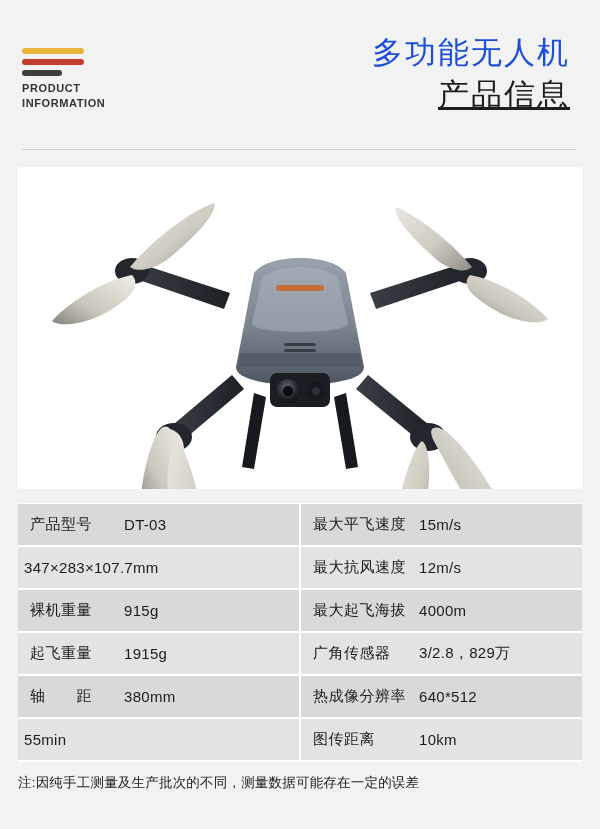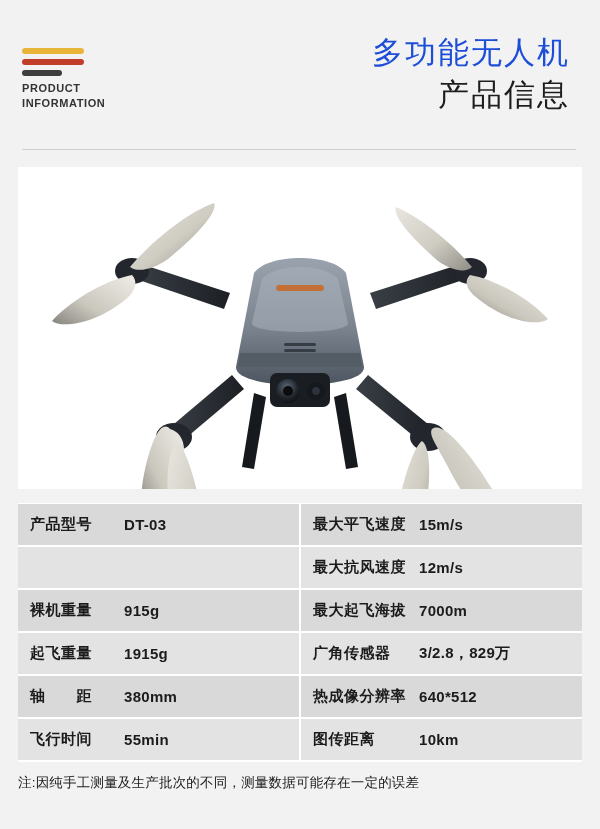--- a/index.html
+++ b/index.html
@@ -66,20 +66,21 @@
     line-height: 1.25;
     font-weight: normal;
   }
   .title-sub {
     font-size: 31px;
     color: #1d1d1d;
     letter-spacing: 2px;
     line-height: 1.3;
     font-weight: normal;
     margin-top: 2px;
+    text-decoration: underline;
   }
   .header-rule {
     position: absolute;
     left: 22px;
     right: 24px;
     bottom: 0;
     height: 1px;
     background: #cfcfcf;
   }
 
@@ -99,21 +100,20 @@
   
   .spec-table {
     margin: 14px 18px 0 18px;
     border-top: 1px solid #ffffff;
   }
   .spec-row {
     display: flex;
     height: 41px;
     align-items: stretch;
     border-bottom: 2px solid #ffffff;
-    font-weight: bold;
   }
   .cell {
     display: flex;
     align-items: center;
     font-size: 15px;
     color: #1b1b1b;
     box-sizing: border-box;
   }
   .lbl {
     width: 104px;
@@ -252,35 +252,36 @@
         <div class="cell val">DT-03</div>
       </div>
       <div class="half right">
         <div class="cell lbl">最大平飞速度</div>
         <div class="cell val">15m/s</div>
       </div>
     </div>
 
     <div class="spec-row">
       <div class="half left">
+        <div class="cell val">347×283×107.7mm</div>
       </div>
       <div class="half right">
         <div class="cell lbl">最大抗风速度</div>
         <div class="cell val">12m/s</div>
       </div>
     </div>
 
     <div class="spec-row">
       <div class="half left">
         <div class="cell lbl">裸机重量</div>
         <div class="cell val">915g</div>
       </div>
       <div class="half right">
         <div class="cell lbl">最大起飞海拔</div>
-        <div class="cell val">7000m</div>
+        <div class="cell val">4000m</div>
       </div>
     </div>
 
     <div class="spec-row">
       <div class="half left">
         <div class="cell lbl">起飞重量</div>
         <div class="cell val">1915g</div>
       </div>
       <div class="half right">
         <div class="cell lbl">广角传感器</div>
@@ -294,21 +295,20 @@
         <div class="cell val">380mm</div>
       </div>
       <div class="half right">
         <div class="cell lbl">热成像分辨率</div>
         <div class="cell val">640*512</div>
       </div>
     </div>
 
     <div class="spec-row">
       <div class="half left">
-        <div class="cell lbl">飞行时间</div>
         <div class="cell val">55min</div>
       </div>
       <div class="half right">
         <div class="cell lbl">图传距离</div>
         <div class="cell val">10km</div>
       </div>
     </div>
 
   </div>
 

